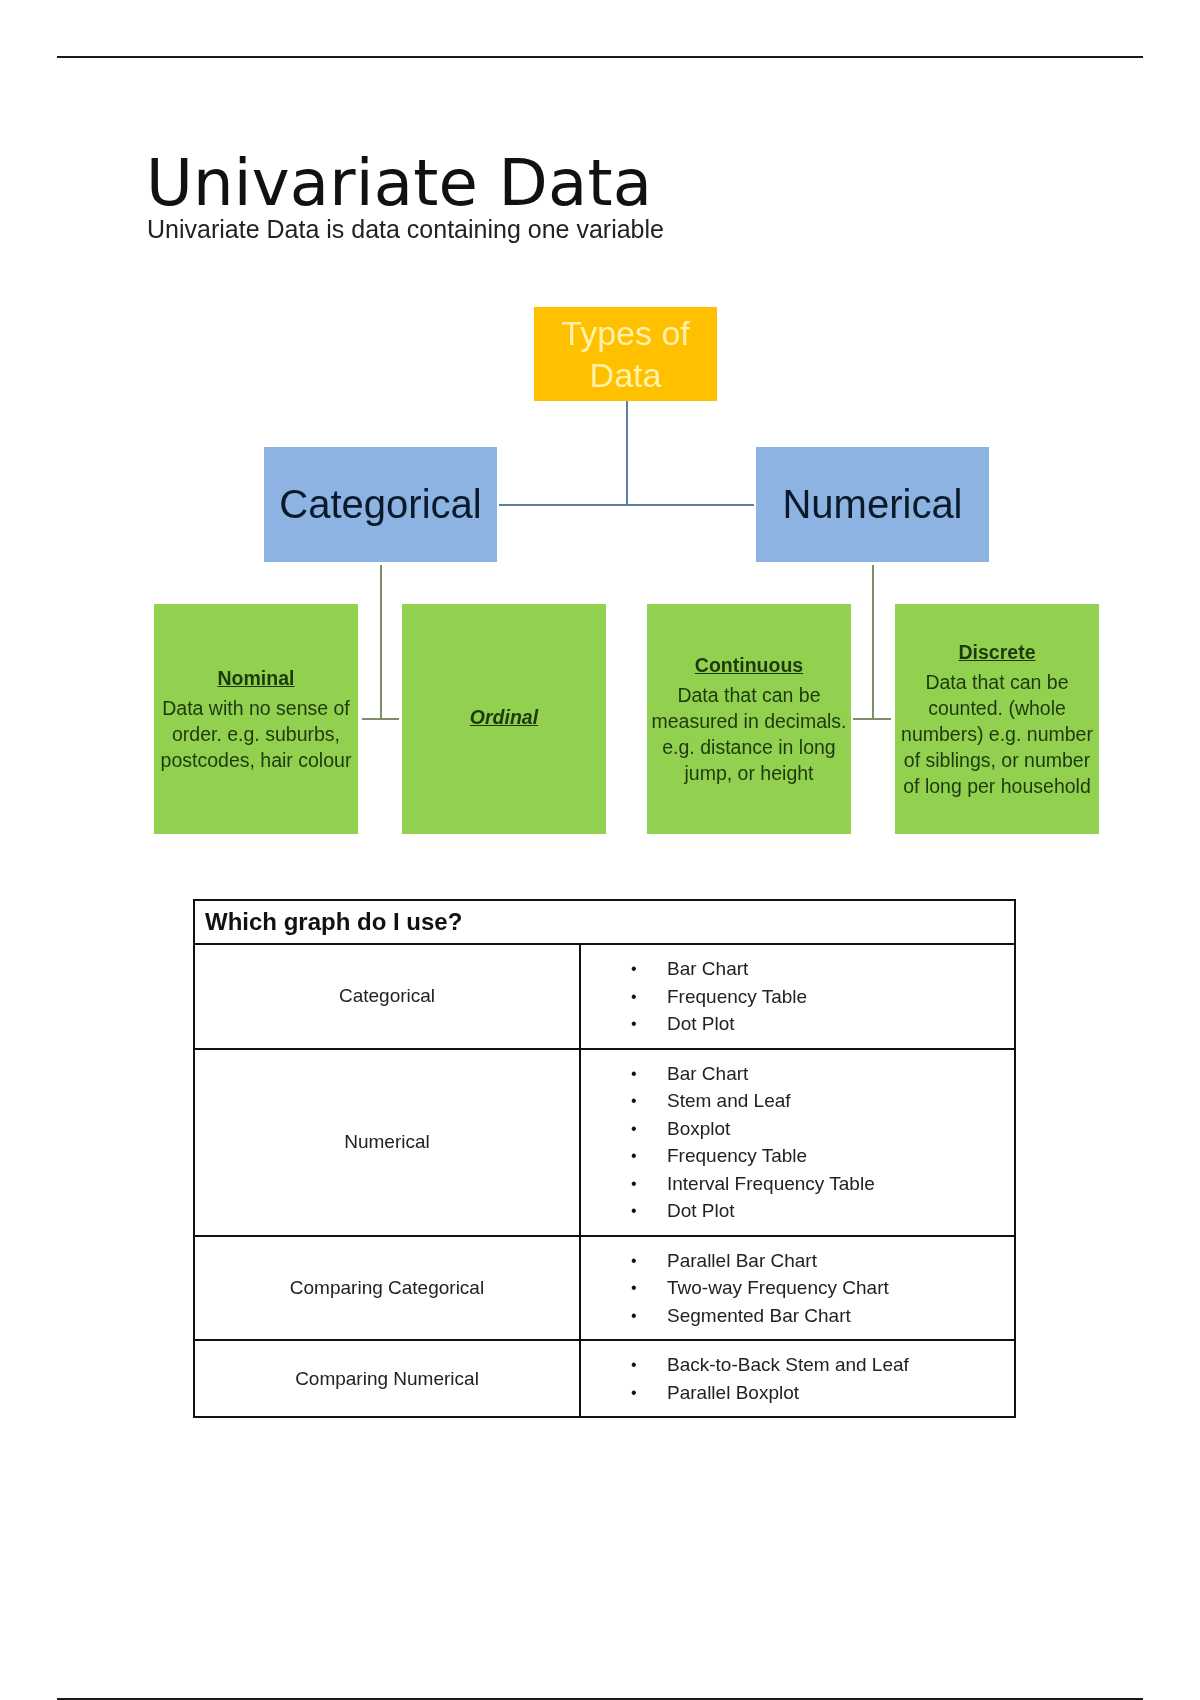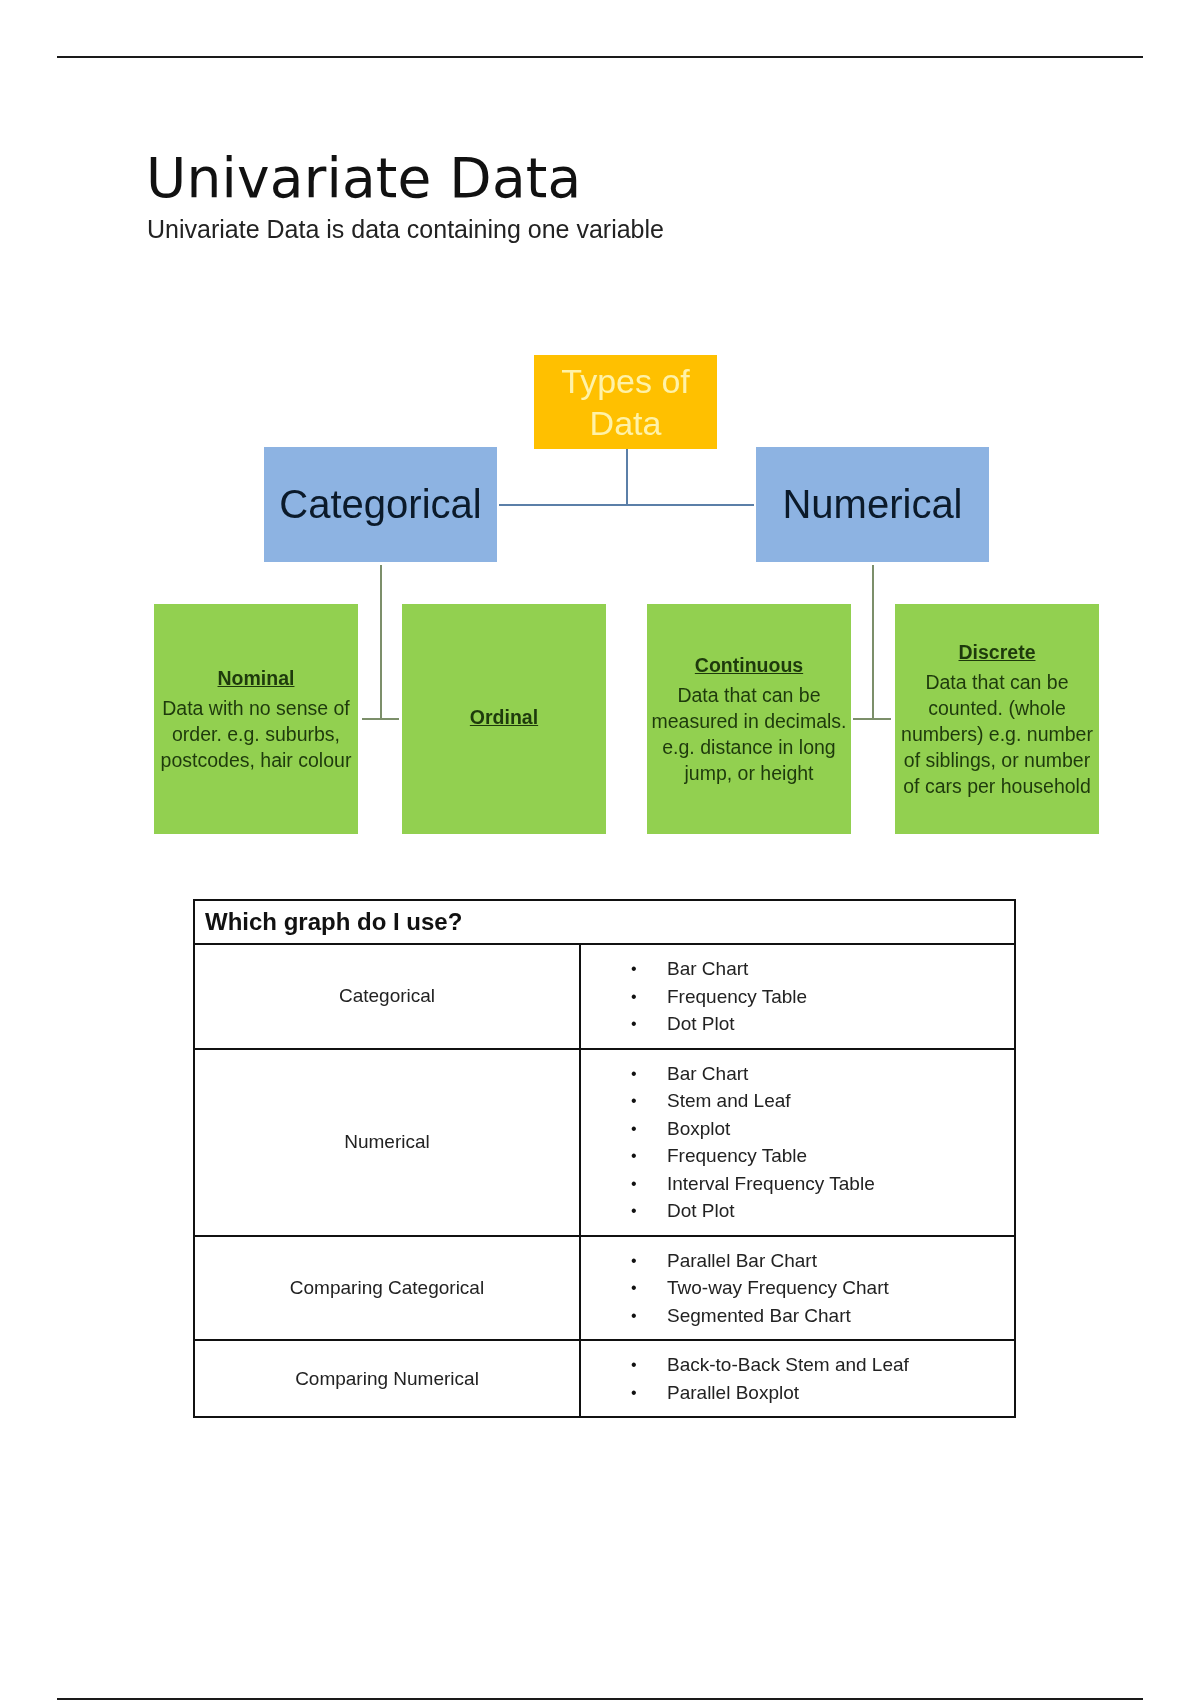--- a/index.html
+++ b/index.html
@@ -2,36 +2,36 @@
 <html><head>
 <meta charset="utf-8">
 <style>
   html, body { margin: 0; padding: 0; background: #ffffff; }
   body { width: 1200px; height: 1700px; position: relative; overflow: hidden;
          font-family: "Liberation Sans", sans-serif; color: #111; }
   .rule { position: absolute; left: 57px; width: 1086px; height: 2px; background: #1a1a1a; }
   .rule.top { top: 56px; }
   .rule.bottom { top: 1698px; }
   .title { position: absolute; left: 146px; top: 146px; font-family: "DejaVu Sans", sans-serif;
-           font-size: 55px; font-weight: normal; color: #111; margin: 0; letter-spacing: 0.2px; }
+           font-size: 64px; font-weight: normal; color: #111; margin: 0; letter-spacing: 0.2px; }
   .subtitle { position: absolute; left: 147px; top: 215px; font-size: 25px; color: #222; }
 
   .box { position: absolute; display: flex; flex-direction: column; align-items: center;
          justify-content: center; text-align: center; box-sizing: border-box; }
   .root { left: 534px; top: 307px; width: 183px; height: 94px; background: #ffc000;
-          color: #fff2a8; font-size: 34px; line-height: 42px; margin-top: 48px; }
+          color: #fff2a8; font-size: 34px; line-height: 42px; }
   .lvl1 { top: 447px; width: 233px; height: 115px; background: #8db3e2; color: #0b1a2a;
           font-size: 40px; }
   .cat { left: 264px; }
   .num { left: 756px; }
   .leaf { top: 604px; width: 204px; height: 230px; background: #92d050; color: #1e3a0c;
           font-size: 19.5px; line-height: 26px; padding: 0 2px; }
   .leaf .h { font-weight: bold; text-decoration: underline; margin-bottom: 4px; }
   .nominal { left: 154px; }
-  .ordinal { left: 402px; }
+  .ordinal { left: 402px; font-style: italic; }
   .continuous { left: 647px; }
   .discrete { left: 895px; align-items: center; }
 
   .ln { position: absolute; }
   .blue { background: #5b7fa8; }
   .green { background: #7c8f6a; }
 
   table.graphs { position: absolute; left: 193px; top: 859px; width: 823px; border-collapse: collapse;
                  font-size: 19px; color: #222; margin-top: 40px; }
   table.graphs td { border: 2px solid #111; padding: 0; }
@@ -80,21 +80,21 @@
 </div>
 <div class="box leaf ordinal">
   <div class="h">Ordinal</div>
 </div>
 <div class="box leaf continuous">
   <div class="h">Continuous</div>
   <div>Data that can be measured in decimals. e.g. distance in long jump, or height</div>
 </div>
 <div class="box leaf discrete">
   <div class="h">Discrete</div>
-  <div>Data that can be counted. (whole numbers) e.g. number of siblings, or number of cars per household</div>
+  <div>Data that can be counted. (whole numbers) e.g. number of siblings, or number of long per household</div>
 </div>
 
 <table class="graphs">
   <tbody>
       <tr>
     <td colspan="2" class="head">Which graph do I use?</td>
   </tr>
   <tr class="r1">
     <td class="type">Categorical</td>
     <td>

